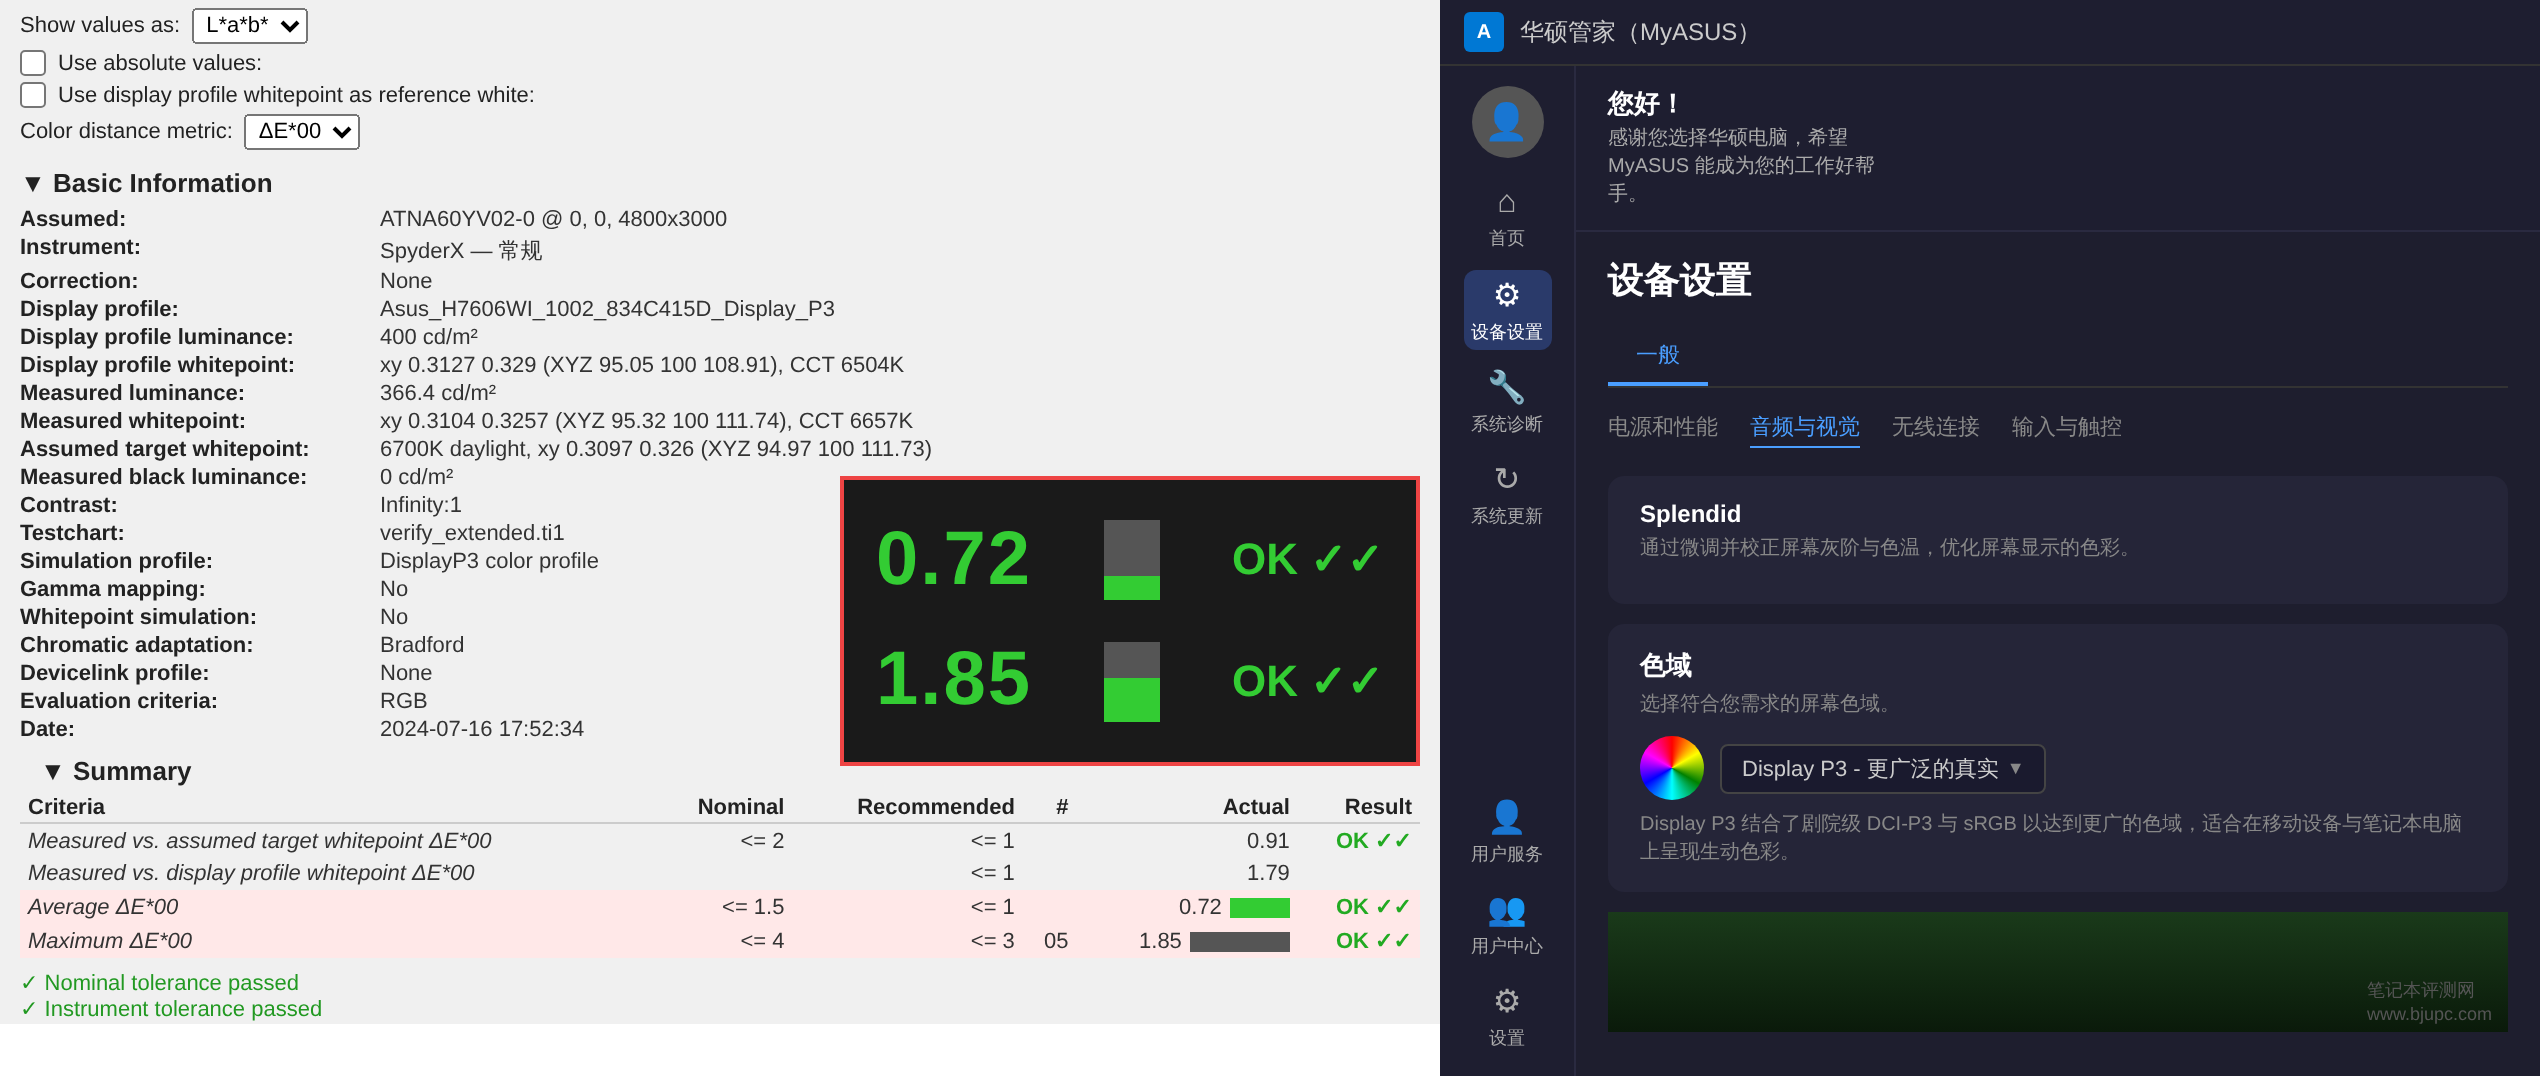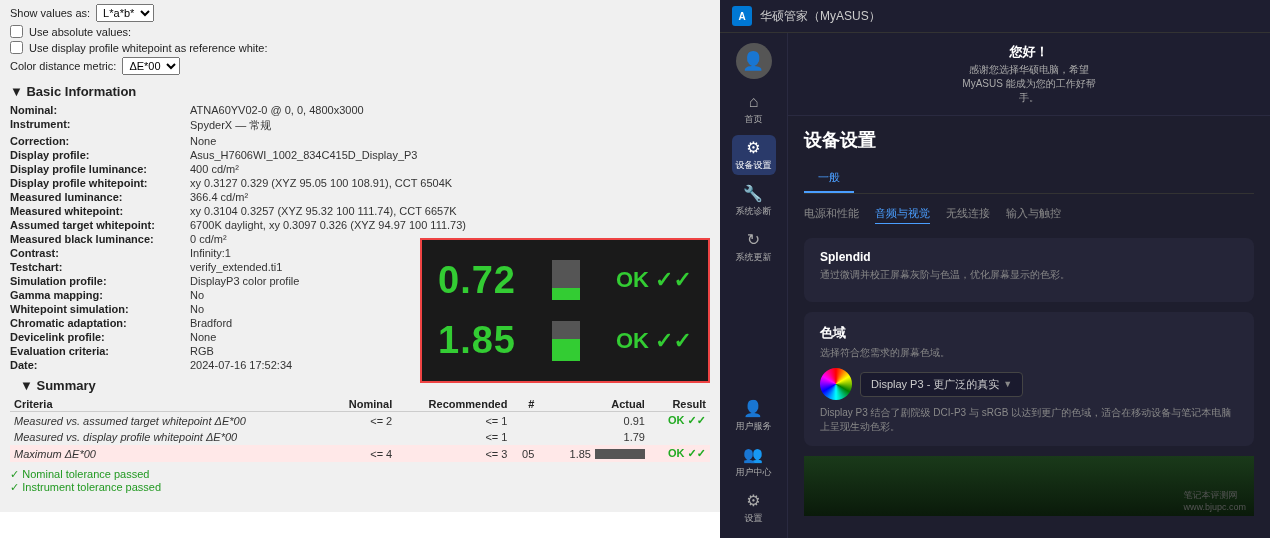--- a/index.html
+++ b/index.html
@@ -251,21 +251,20 @@
       display: flex;
       flex-direction: column;
       overflow: hidden;
     }
 
     
     .user-greeting {
       background: #1e1e30;
       padding: 10px 16px;
       border-bottom: 1px solid #2a2a40;
-      text-align: center;
     }
     .greeting-text {
       color: #fff;
       font-size: 13px;
       font-weight: 600;
       margin-bottom: 2px;
     }
     .greeting-sub {
       color: #aaa;
       font-size: 10px;
@@ -437,21 +436,21 @@
       <select>
         <option>ΔE*00</option>
       </select>
     </div>
   </div>
 
   <div class="section-title">Basic Information</div>
   <table class="info-table">
     <tbody id="basic-info-tbody">
         <tr>
-          <td>Nominal:</td>
+          <td>Assumed:</td>
           <td>ATNA60YV02-0 @ 0, 0, 4800x3000</td>
         </tr>
         <tr>
           <td>Instrument:</td>
           <td>SpyderX — 常规</td>
         </tr>
         <tr>
           <td>Correction:</td>
           <td>None</td>
         </tr>
@@ -563,20 +562,33 @@
           </tr>
           <tr>
             <td>Measured vs. display profile whitepoint ΔE*00</td>
             <td></td>
             <td>&lt;= 1</td>
             <td></td>
             <td>1.79</td>
             <td></td>
           </tr>
           <tr style="background: rgb(255, 232, 232);">
+            <td>Average ΔE*00</td>
+            <td>&lt;= 1.5</td>
+            <td>&lt;= 1</td>
+            <td></td>
+            <td style="text-align: right;">
+              <div style="display: flex; align-items: center; justify-content: flex-end; gap: 4px;">
+                <span style="color: rgb(51, 51, 51);">0.72</span>
+                <div style="width: 30px; height: 10px; background: rgb(51, 204, 51); display: inline-block;"></div>
+              </div>
+            </td>
+            <td><span style="color:#22aa22;font-weight:600">OK ✓✓</span></td>
+          </tr>
+          <tr style="background: rgb(255, 232, 232);">
             <td>Maximum ΔE*00</td>
             <td>&lt;= 4</td>
             <td>&lt;= 3</td>
             <td>05</td>
             <td style="text-align: right;">
               <div style="display: flex; align-items: center; justify-content: flex-end; gap: 4px;">
                 <span style="color: rgb(51, 51, 51);">1.85</span>
                 <div style="width: 50px; height: 10px; background: rgb(85, 85, 85); display: inline-block;"></div>
               </div>
             </td>

